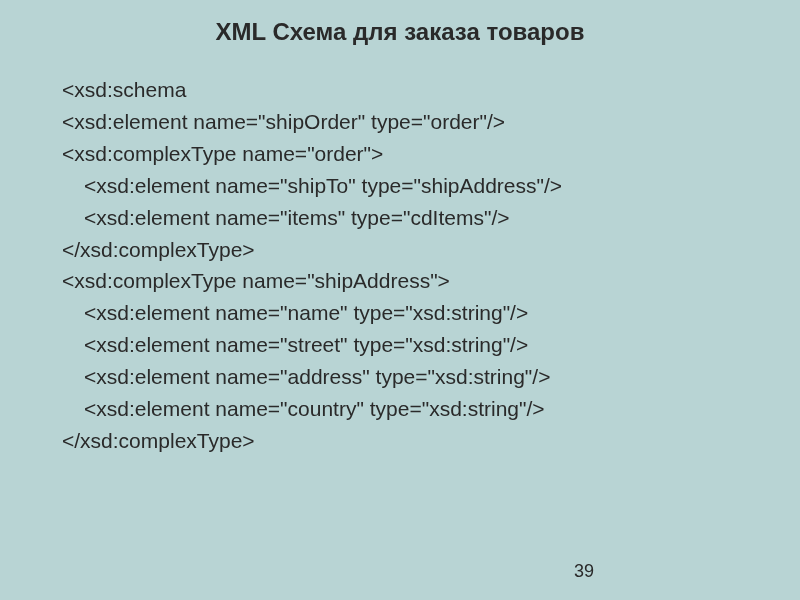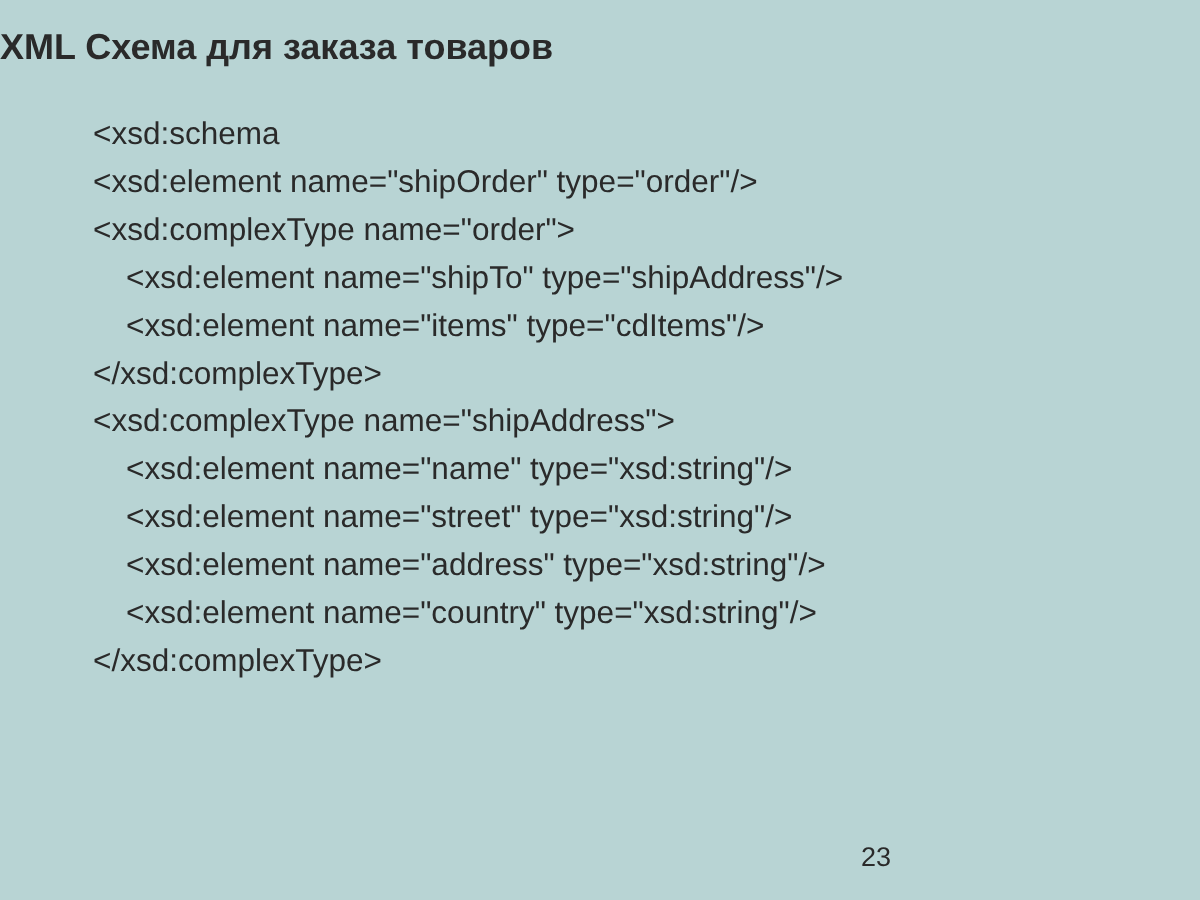--- a/index.html
+++ b/index.html
@@ -9,21 +9,21 @@
     }
     body {
       width: 800px;
       height: 600px;
       background-color: #b8d4d4;
       font-family: Verdana, Geneva, sans-serif;
       overflow: hidden;
       position: relative;
     }
     .title {
-      text-align: left;
+      text-align: center;
       font-size: 24px;
       font-weight: bold;
       color: #2a2a2a;
       padding-top: 18px;
       padding-bottom: 28px;
     }
     .content {
       padding-left: 62px;
       padding-right: 52px;
     }
@@ -57,13 +57,13 @@
   <div class="line indent1">&lt;xsd:element name="items" type="cdItems"/&gt;</div>
   <div class="line">&lt;/xsd:complexType&gt;</div>
   <div class="line">&lt;xsd:complexType name="shipAddress"&gt;</div>
   <div class="line indent1">&lt;xsd:element name="name" type="xsd:string"/&gt;</div>
   <div class="line indent1">&lt;xsd:element name="street" type="xsd:string"/&gt;</div>
   <div class="line indent1">&lt;xsd:element name="address" type="xsd:string"/&gt;</div>
   <div class="line indent1">&lt;xsd:element name="country" type="xsd:string"/&gt;</div>
   <div class="line">&lt;/xsd:complexType&gt;</div>
 </div>
 
-<div class="page-number">23</div>
+<div class="page-number">39</div>
 
 </body></html>

